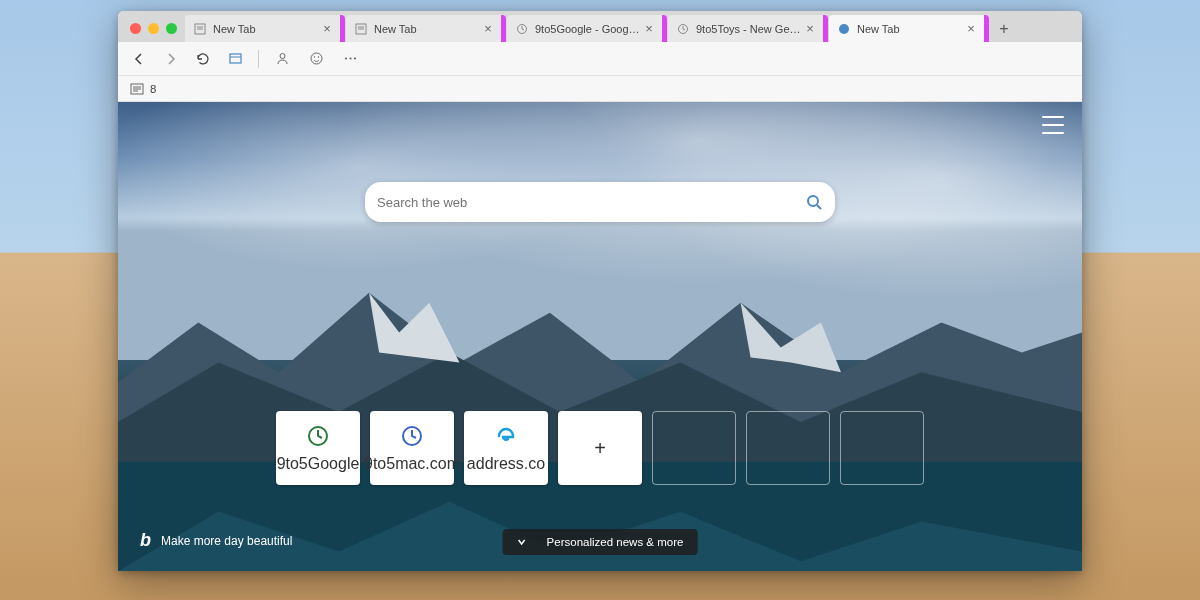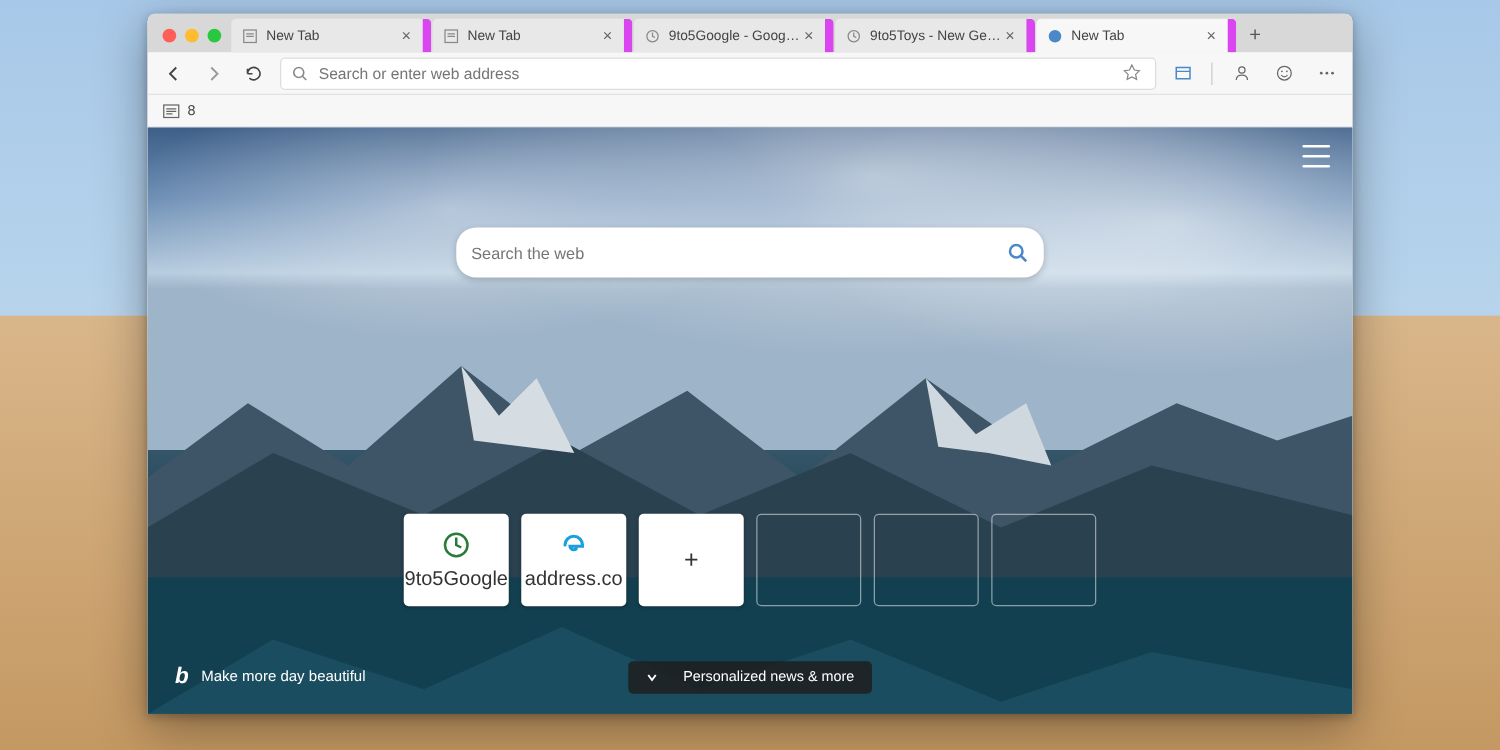--- a/index.html
+++ b/index.html
@@ -15,21 +15,21 @@
     overflow: hidden; display: flex; flex-direction: column;
   }
   
   .tabstrip { height: 31px; background: #d8d8d8; display: flex; align-items: flex-end; padding-left: 8px; }
   .traffic { display: flex; gap: 7px; align-items: center; padding: 0 8px 8px 4px; }
   .dot { width: 11px; height: 11px; border-radius: 50%; }
   .dot.r{background:#ff5f57}.dot.y{background:#febc2e}.dot.g{background:#28c840}
   .tab {
     height: 27px; width: 160px; background: #e8e8e8; border-radius: 4px 4px 0 0;
     display: flex; align-items: center; padding: 0 6px 0 8px; font-size: 11px; color: #444;
-    border-right: 7px solid #d946ef; margin-right: 1px; position: relative;
+    border-right: 5px solid #d946ef; margin-right: 1px; position: relative;
     cursor: pointer;
   }
   .tab.active { background: #f7f7f7; }
   .tab .ficon { width: 14px; height: 14px; margin-right: 6px; flex: 0 0 14px; display:flex;align-items:center;justify-content:center;}
   .tab .lbl { flex: 1; white-space: nowrap; overflow: hidden; text-overflow: ellipsis; }
   .tab .x { width: 14px; height: 14px; flex:0 0 14px; display:flex;align-items:center;justify-content:center; color:#666; font-size:13px;}
   .newtab { width: 28px; height: 27px; display:flex;align-items:center;justify-content:center;color:#555;font-size:16px;cursor:pointer;}
   
   .toolbar { height: 34px; background: #f7f7f7; display:flex; align-items:center; padding: 0 10px; gap: 10px; border-bottom:1px solid #e2e2e2;}
   .tbtn { width:22px;height:22px;display:flex;align-items:center;justify-content:center;color:#555;cursor:pointer;}
@@ -141,34 +141,20 @@
     <div class="tbtn">
         <svg width="16" height="16" viewBox="0 0 16 16">
           <path d="M6 3l5 5-5 5" fill="none" stroke="#999" stroke-width="1.5"></path>
         </svg>
       </div>
     <div class="tbtn">
         <svg width="16" height="16" viewBox="0 0 16 16">
           <path d="M3 8a5 5 0 1 1 1.5 3.5M3 8V4m0 4h4" fill="none" stroke="#444" stroke-width="1.3"></path>
         </svg>
       </div>
-    <div class="omnibox">
-      <span>
-          <svg width="14" height="14" viewBox="0 0 14 14">
-            <circle cx="6" cy="6" r="4" fill="none" stroke="#888" stroke-width="1.3"></circle>
-            <line x1="9" y1="9" x2="12" y2="12" stroke="#888" stroke-width="1.3"></line>
-          </svg>
-        </span>
-      <input placeholder="Search or enter web address" style="">
-      <span class="tbtn">
-          <svg width="15" height="15" viewBox="0 0 15 15">
-            <path d="M7.5 1l2 4 4 .5-3 3 .8 4-3.8-2-3.8 2 .8-4-3-3 4-.5z" fill="none" stroke="#888"></path>
-          </svg>
-        </span>
-    </div>
     <div class="rtool">
       <span class="tbtn">
           <svg width="15" height="15" viewBox="0 0 15 15">
             <rect x="2" y="3" width="11" height="9" fill="none" stroke="#4a88c7" stroke-width="1.2"></rect>
             <line x1="2" y1="6" x2="13" y2="6" stroke="#4a88c7"></line>
           </svg>
         </span>
       <span class="sep"></span>
       <span class="tbtn">
           <svg width="15" height="15" viewBox="0 0 15 15">
@@ -241,20 +227,29 @@
             <svg width="24" height="24" viewBox="0 0 24 24">
               <circle cx="12" cy="12" r="9" fill="none" stroke="#2a7a3a" stroke-width="2"></circle>
               <path d="M12 6v6l4 2" stroke="#2a7a3a" stroke-width="2" fill="none"></path>
             </svg>
           </span>
         <span>9to5Google</span>
       </div>
       <div class="tile">
         <span class="ticon">
             <svg width="24" height="24" viewBox="0 0 24 24">
+              <circle cx="12" cy="12" r="9" fill="none" stroke="#3a66c2" stroke-width="2"></circle>
+              <path d="M12 6v6l4 2" stroke="#3a66c2" stroke-width="2" fill="none"></path>
+            </svg>
+          </span>
+        <span>9to5mac.com</span>
+      </div>
+      <div class="tile">
+        <span class="ticon">
+            <svg width="24" height="24" viewBox="0 0 24 24">
               <path d="M5 12a7 7 0 0 1 14 0v1H9a3 3 0 0 0 5 2" fill="none" stroke="#1aa0e0" stroke-width="2.5" stroke-linecap="round"></path>
             </svg>
           </span>
         <span>address.co</span>
       </div>
       <div class="tile add">
         <span>+</span>
       </div>
       <div class="tile empty"></div>
       <div class="tile empty"></div>

